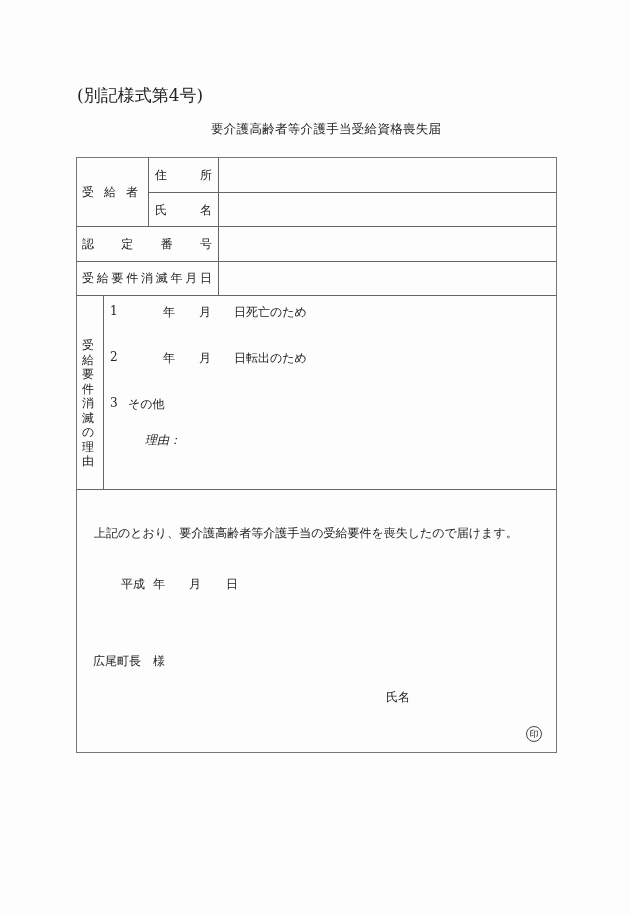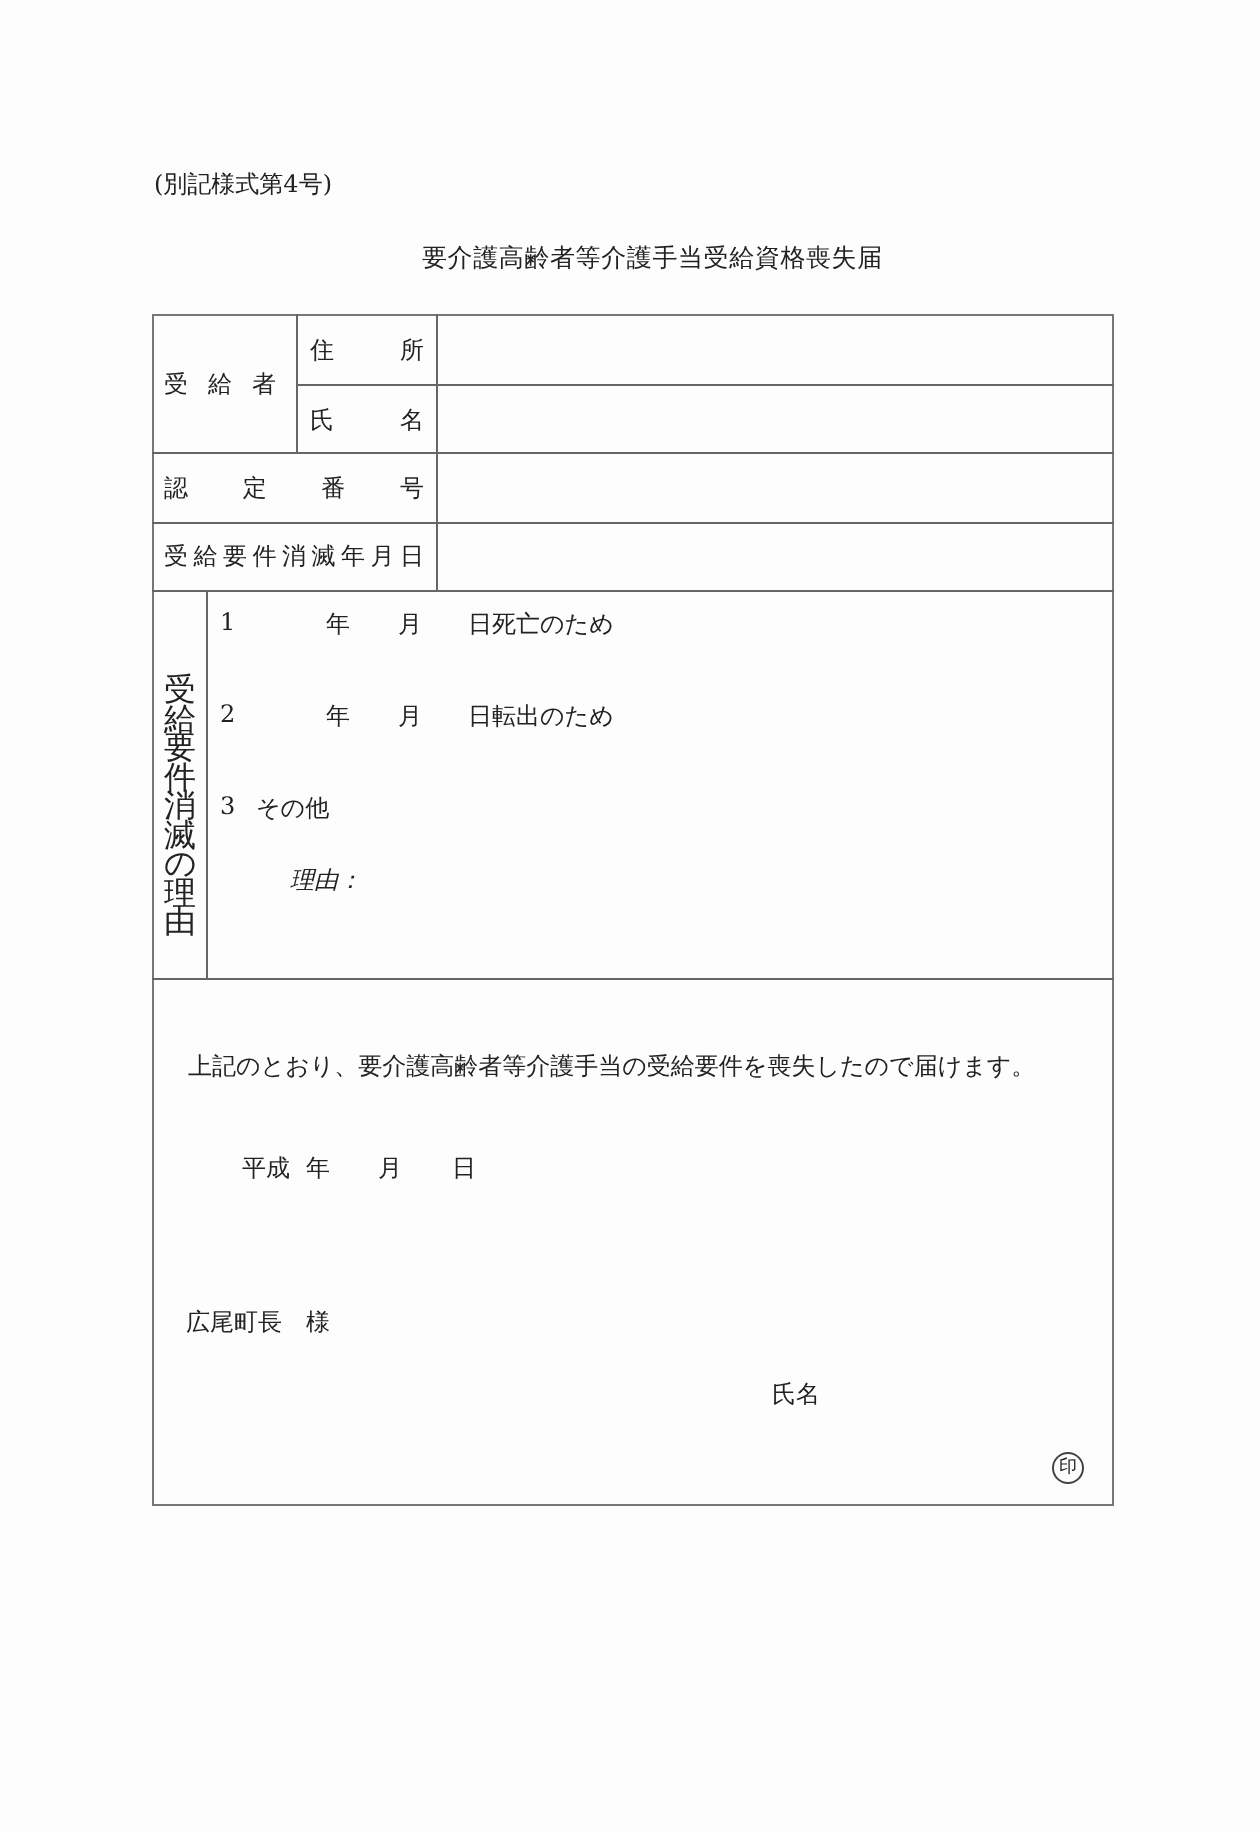--- a/index.html
+++ b/index.html
@@ -2,27 +2,27 @@
 <html><head>
 <meta charset="utf-8">
 <style>
   html, body { margin:0; padding:0; }
   body {
     width:630px; height:916px; background:#fdfdfd; position:relative;
     font-family:"DejaVu Serif","Liberation Serif",serif; color:#222;
     font-size:12px; overflow:hidden;
   }
   .abs { position:absolute; white-space:nowrap; }
-  .form-num { left:77px; top:84px; font-size:12px; }
+  .form-num { left:77px; top:84px; font-size:17px; }
   .title { left:211px; top:121px; font-size:12.5px; letter-spacing:0.3px; }
   .hline { position:absolute; height:1px; background:#666; }
   .vline { position:absolute; width:1px; background:#666; }
   .frame { position:absolute; left:76px; top:157px; width:481px; height:596px; border:1.5px solid #777; box-sizing:border-box; }
   .spread { display:flex; justify-content:space-between; position:absolute; }
-  .vert { position:absolute; left:82px; top:338px; width:16px; font-size:16px; line-height:14.5px; white-space:normal; word-break:break-all; }
+  .vert { position:absolute; left:82px; top:338px; width:16px; font-size:12px; line-height:14.5px; white-space:normal; word-break:break-all; }
   .seal { position:absolute; left:526px; top:726px; width:14px; height:14px; border:1px solid #444; border-radius:50%; font-size:9px; line-height:14px; text-align:center; }
 </style>
 </head>
 <body>
 
 <div class="abs form-num">(別記様式第4号)</div>
 <div class="abs title">要介護高齢者等介護手当受給資格喪失届</div>
 
 <div class="frame"></div>
 

